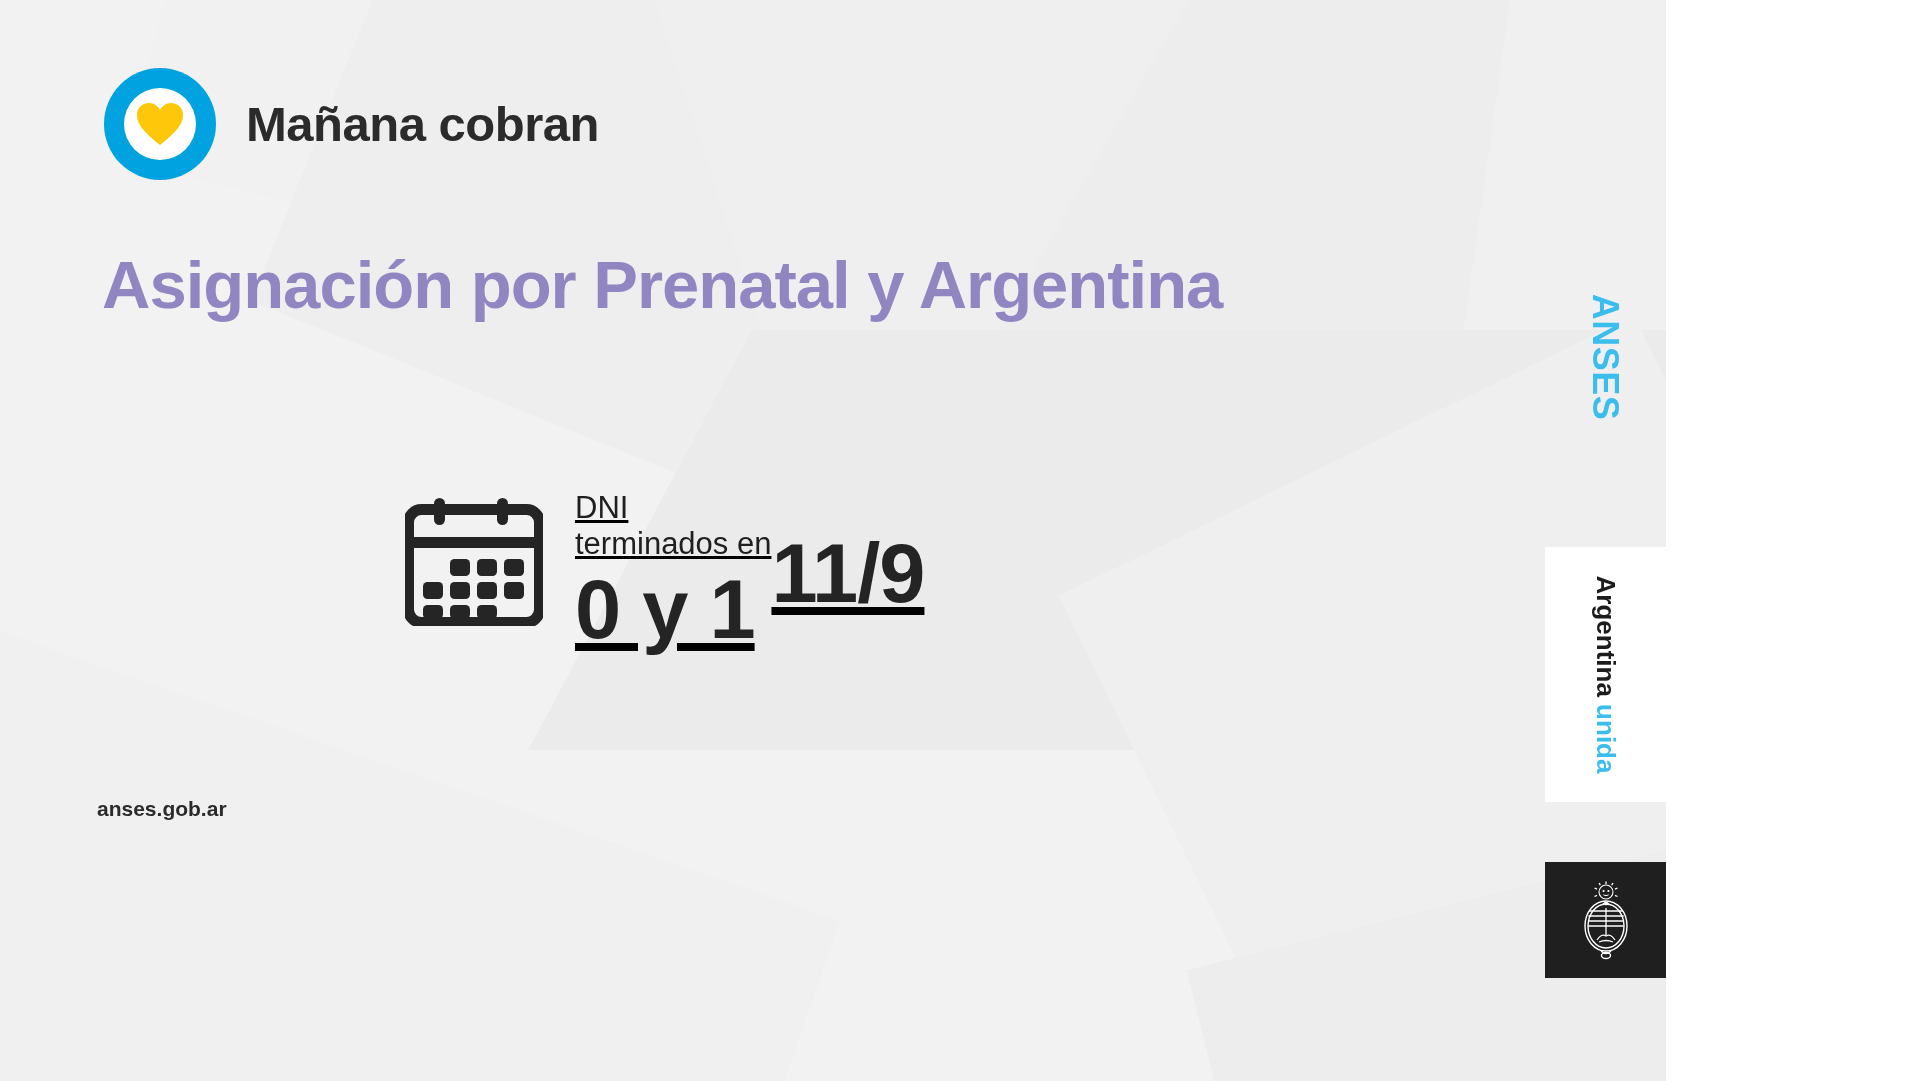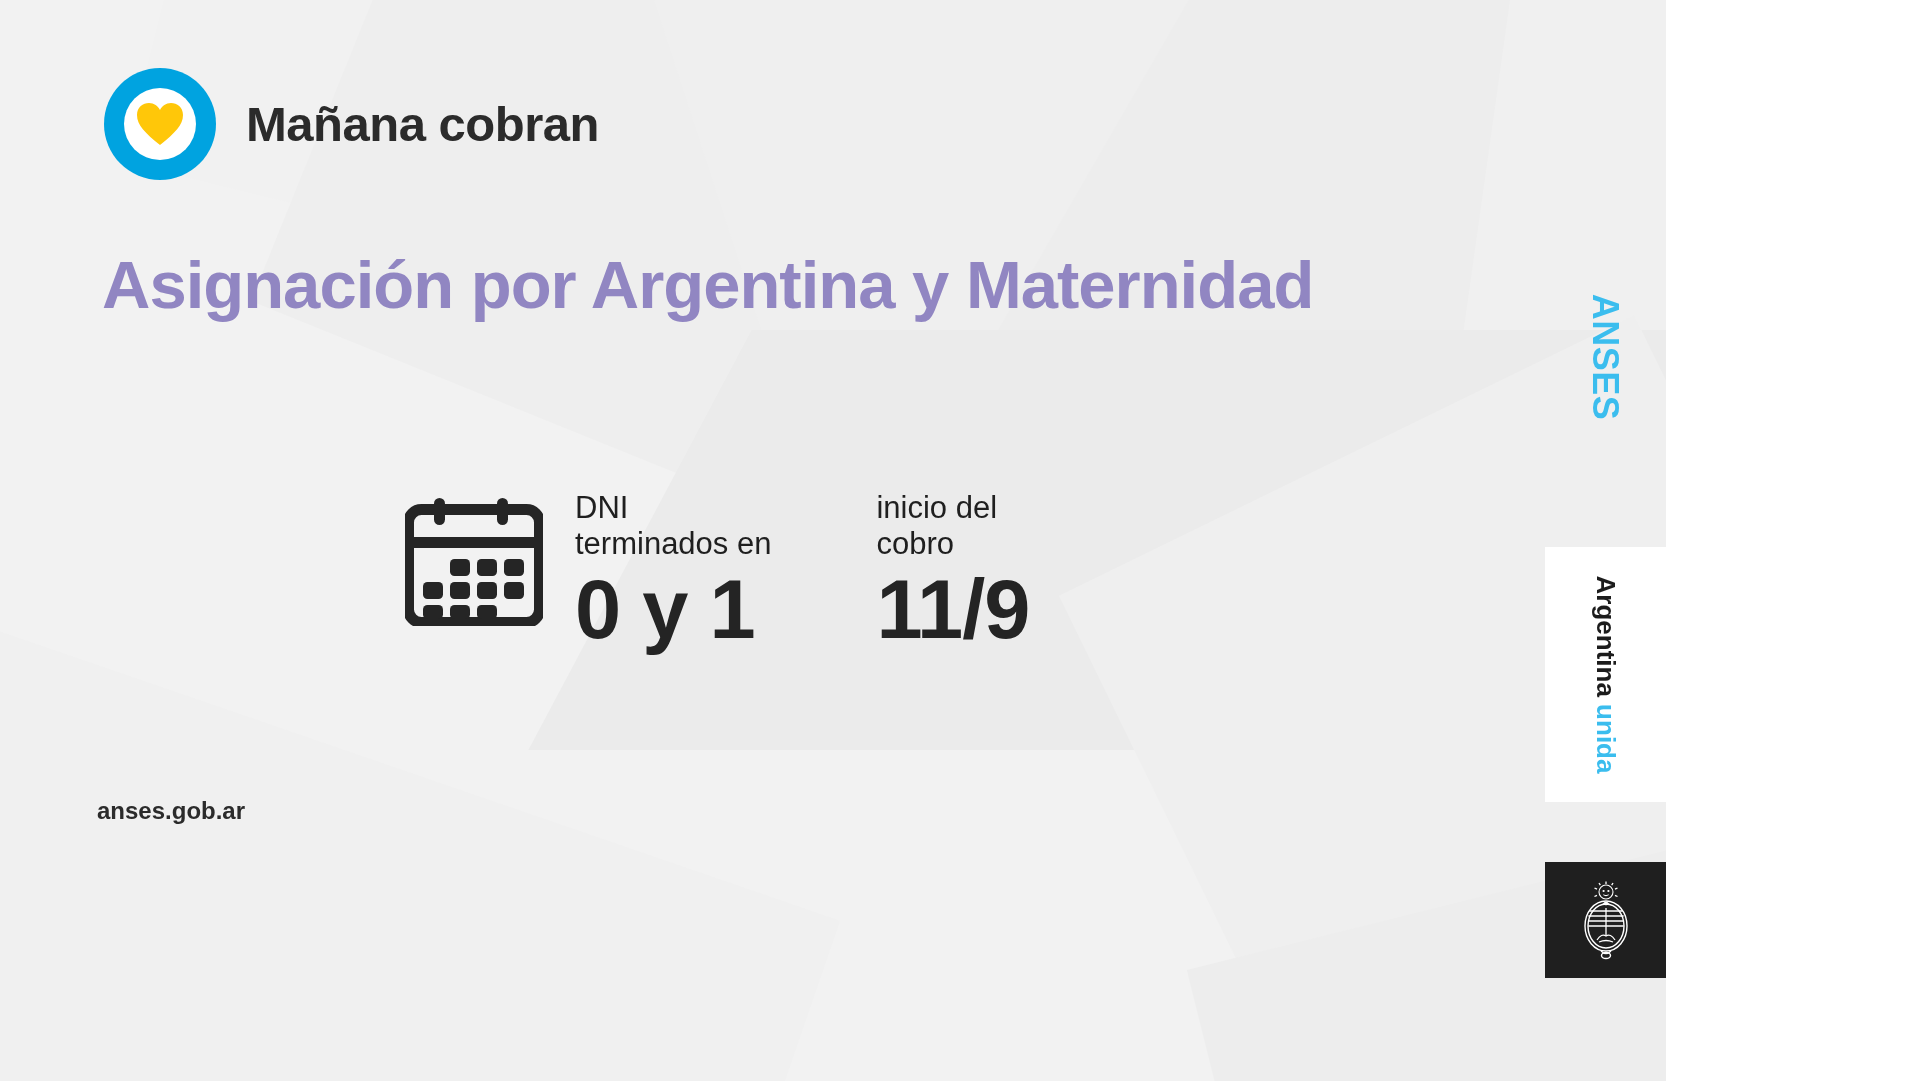--- a/index.html
+++ b/index.html
@@ -143,21 +143,21 @@
     align-items: flex-start;
   }
   .cal-wrap {
     width: 170px;
     flex: none;
     padding-top: 8px;
   }
   .columns {
     display: flex;
     align-items: center;
-    gap: 105px;
+    text-decoration: underline;
   }
   .col { display: flex; flex-direction: column; }
   .col-label {
     font-size: 31px;
     line-height: 36px;
     color: #1f1f1f;
     font-weight: normal;
     white-space: pre-line;
   }
   .col-value {
@@ -168,21 +168,21 @@
     color: #242424;
     letter-spacing: -1px;
     white-space: nowrap;
   }
 
   
   .footer-url {
     position: absolute;
     left: 97px;
     top: 797px;
-    font-size: 24px;
+    font-size: 21px;
     font-weight: bold;
     color: #2b2b2b;
     letter-spacing: 0px;
   }
 
   
   .rail {
     position: absolute;
     right: 0;
     top: 0;
@@ -259,21 +259,21 @@
     <div class="heart-logo" style="background:#00a3e0;">
       <div class="inner">
         <svg class="heart-glyph" width="48" height="44" viewBox="0 0 48 44">
           <path d="M24 43 C 9 31, 1 23, 1 13 C 1 5, 7 1, 13 1 C 18 1, 22 4, 24 8 C 26 4, 30 1, 35 1 C 41 1, 47 5, 47 13 C 47 23, 39 31, 24 43 Z" fill="#ffc709"></path>
         </svg>
       </div>
     </div>
     <div class="brand-text">Mañana cobran</div>
   </div>
 
-  <div class="main-title">Asignación por Argentina y Maternidad</div>
+  <div class="main-title">Asignación por Prenatal y Argentina</div>
 
   <div class="info-block">
 
     <div class="cal-wrap">
       <svg width="138" height="128" viewBox="0 0 138 128">
 
         <rect x="29" y="0" width="11" height="27" rx="5.5" fill="#252525"></rect>
         <rect x="92" y="0" width="11" height="27" rx="5.5" fill="#252525"></rect>
 
         <rect x="3.5" y="11.5" width="131" height="113" rx="13" fill="none" stroke="#252525" stroke-width="11"></rect>
@@ -295,22 +295,20 @@
       </svg>
     </div>
 
     <div class="columns">
       <div class="col">
         <div class="col-label">DNI
 terminados en</div>
         <div class="col-value">0 y 1</div>
       </div>
       <div class="col">
-        <div class="col-label">inicio del
-cobro</div>
         <div class="col-value">11/9</div>
       </div>
     </div>
 
   </div>
 
   <div class="footer-url">anses.gob.ar</div>
 
   <div class="rail">
 

